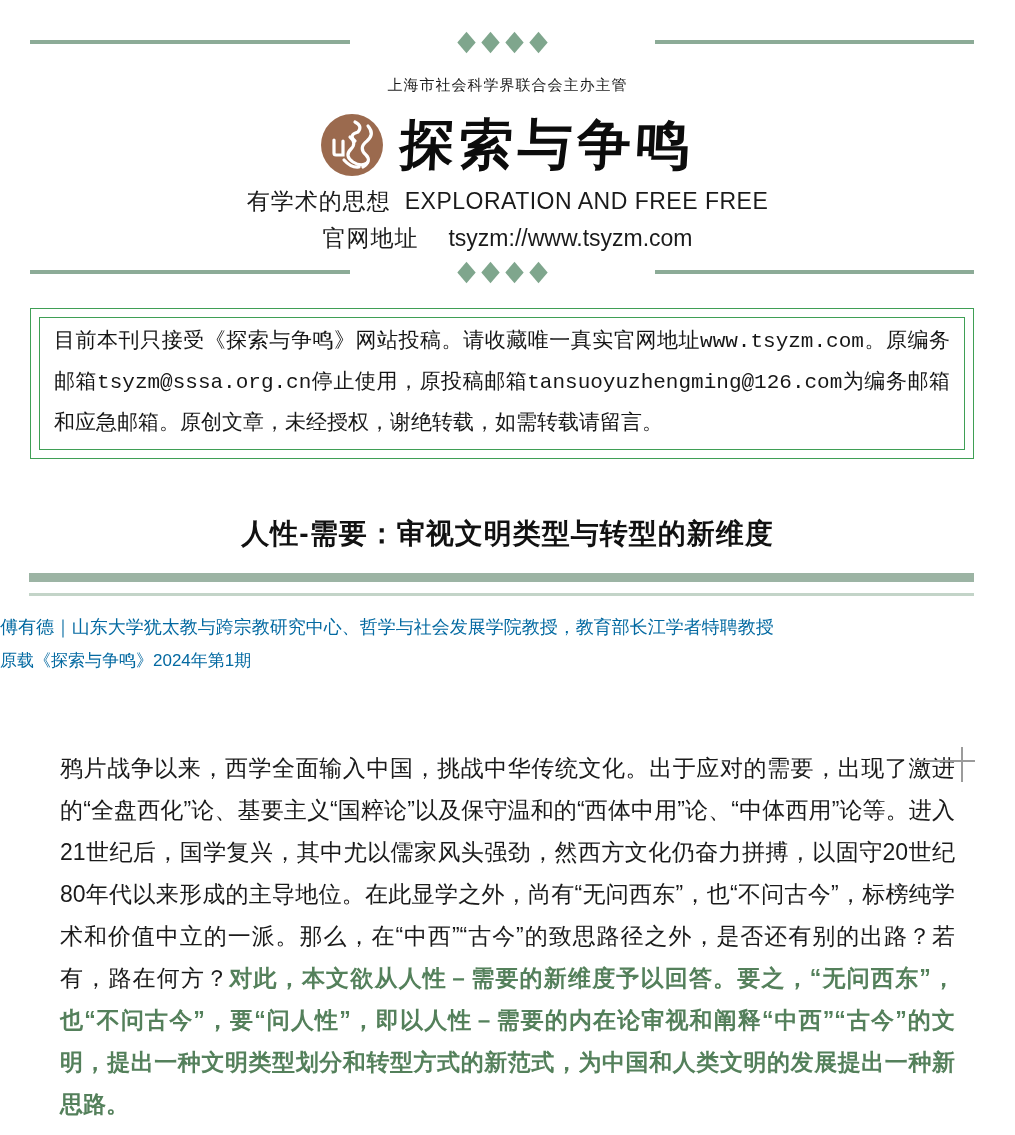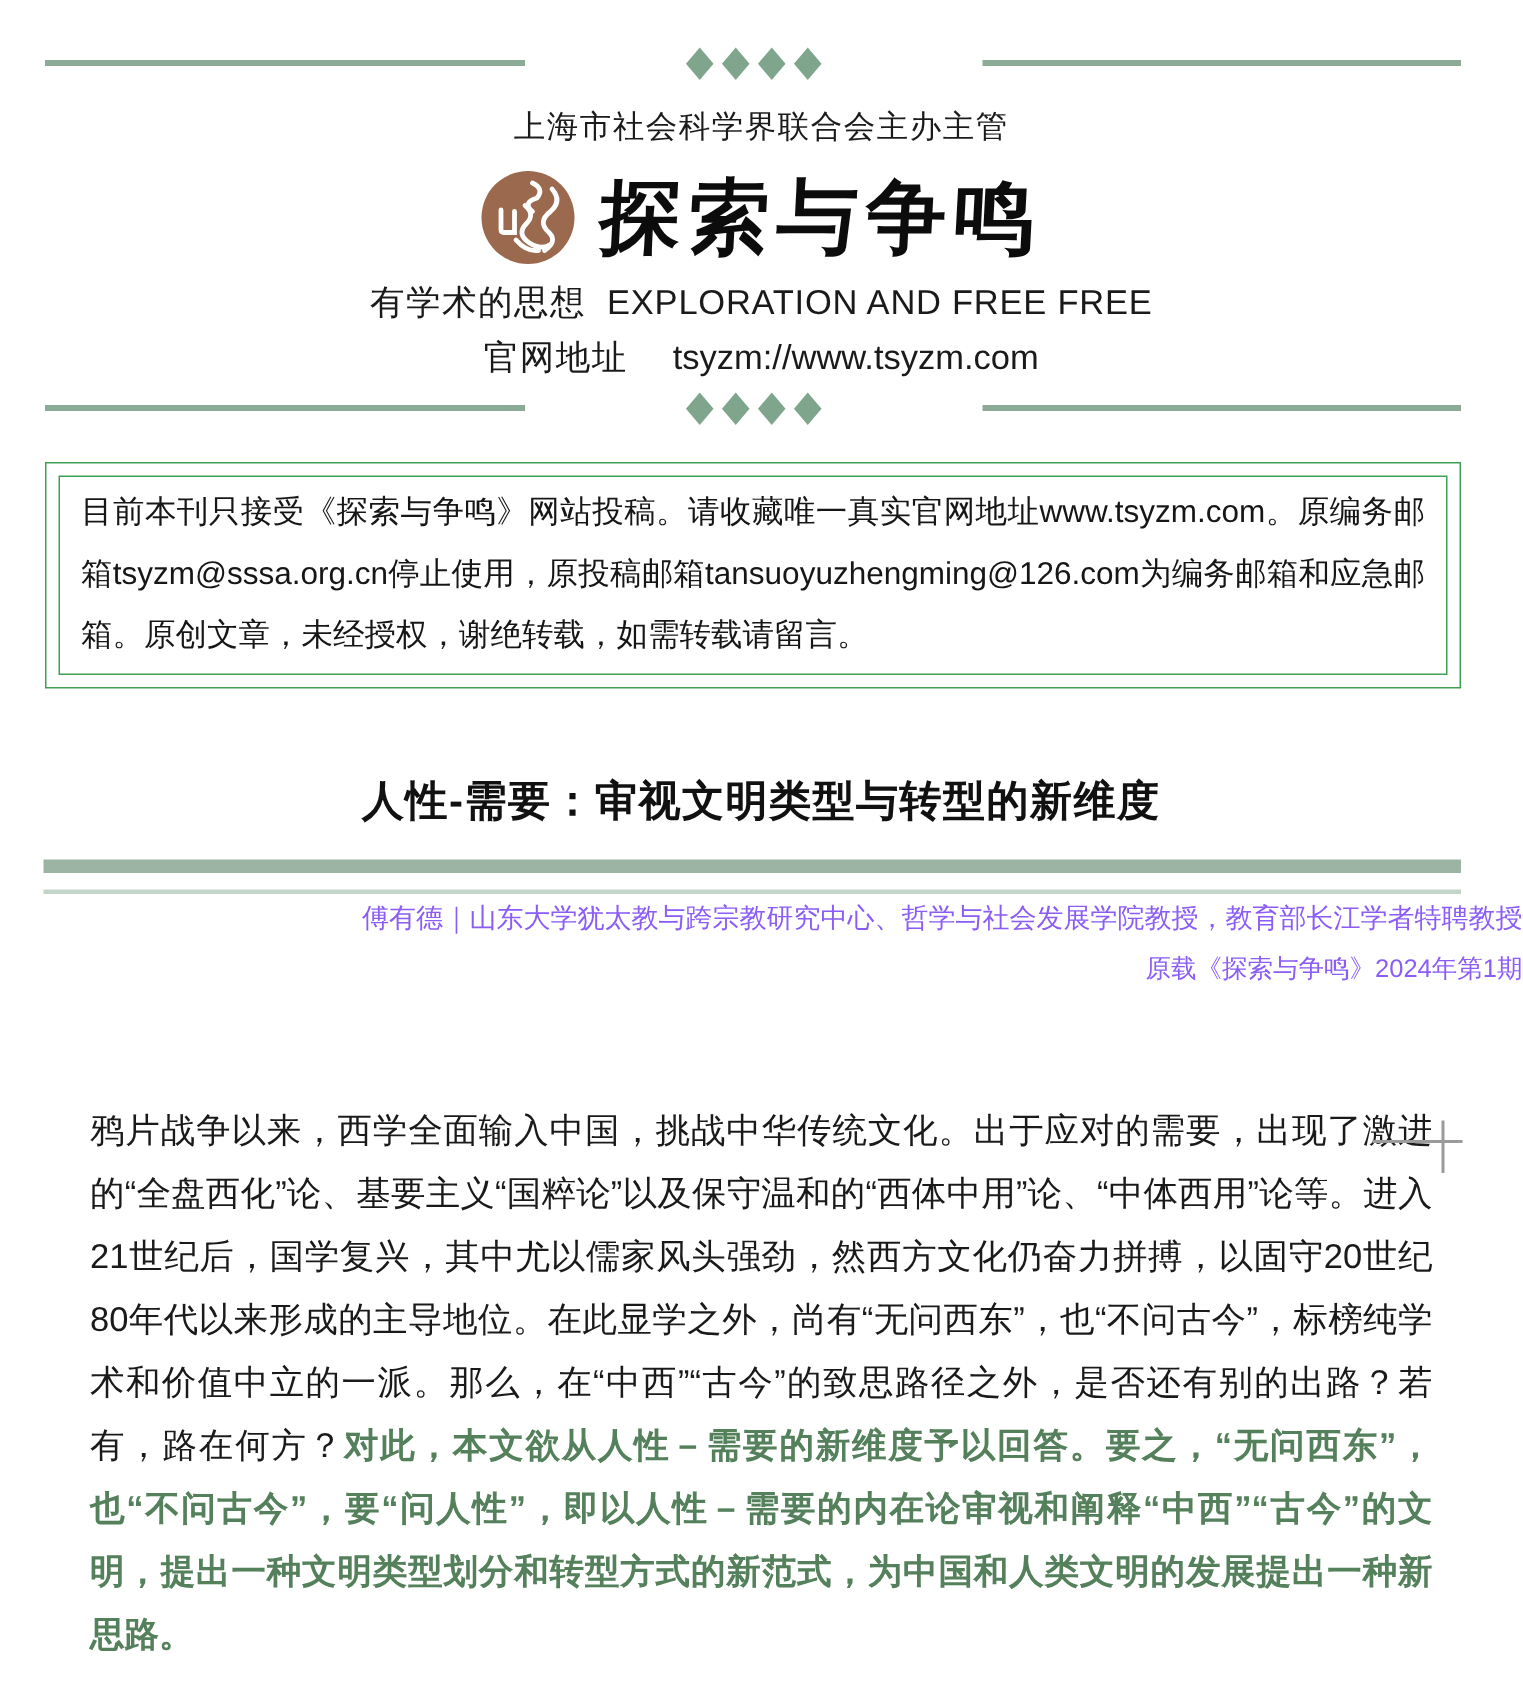--- a/index.html
+++ b/index.html
@@ -9,51 +9,51 @@
     overflow:hidden;
   }
   
   .decor-row { display:flex; align-items:center; margin-left:30px; margin-right:41px; }
   .decor-row.top { margin-top:30px; }
   .decor-row.bottom { margin-top:6px; }
   .decor-line { flex:1; height:4px; background:#8cab97; }
   .diamonds { display:flex; gap:11px; margin:0 110px; align-items:center; height:24px; }
   .diamond { width:13px; height:13px; background:#7fa68d; transform:scaleY(1.18) rotate(45deg); }
 
-  .sponsor { text-align:center; font-size:21px; line-height:30px; margin-top:16px; letter-spacing:1px; color:#1b1b1b; }
+  .sponsor { text-align:center; font-size:15px; line-height:30px; margin-top:16px; letter-spacing:1px; color:#1b1b1b; }
 
   .logo-row { display:flex; justify-content:center; align-items:center; gap:16px; margin-top:8px; height:74px; }
   .seal { width:64px; height:64px; }
   .calligraphy {
     font-family:"DejaVu Serif","Liberation Serif",serif; font-weight:bold;
     font-size:54px; letter-spacing:5px; color:#0c0c0c; transform:skewX(-3deg);
     white-space:nowrap;
   }
 
   .tagline { text-align:center; margin-top:4px; font-size:23px; line-height:30px; }
   .tagline .cn { margin-right:14px; letter-spacing:1px; }
   .tagline .en { letter-spacing:0.5px; }
 
   .website { text-align:center; margin-top:7px; font-size:23px; line-height:30px; }
   .website .label { margin-right:30px; letter-spacing:1px;font-family:Liberation Serif, serif; }
 
   .notice { margin:24px 41px 0 30px; border:1px solid #3f9f55; padding:8px; box-sizing:border-box; }
   .notice-inner {
     border:1px solid #3f9f55; padding:3px 14px 5px; box-sizing:border-box;
-    font-size:21px; line-height:41px; text-align:justify; color:#161616;
+    font-size:21px; line-height:41px; text-align:justify; color:#161616;font-family:Liberation Mono, monospace;
   }
 
   .article-title {
     margin:58px 40px 0; text-align:center; font-size:28px; font-weight:bold;
     letter-spacing:1px; line-height:34px; color:#111;
   }
   .rule-band { margin:22px 41px 0 29px; height:9px; background:#9cb4a4; }
   .rule-thin { margin:11px 41px 0 29px; height:3px; background:#c3d4c8; }
 
-  .byline { margin-top:0; text-align:right; color:#8b5cf6; }
+  .byline { margin-top:15px; text-align:left; color:#0369a1; }
   .byline p { margin:0; line-height:33px; }
   .byline .author { font-size:18px; }
   .byline .meta { font-size:17px; }
 
   .crosshair-h { position:absolute; left:915px; top:760px; width:60px; height:2px; background:#9b9b9b; }
   .crosshair-v { position:absolute; left:961px; top:747px; width:2px; height:35px; background:#9b9b9b; }
 
   .body-text {
     margin:70px 60px 0; font-size:23px; line-height:42px; text-align:justify;
     color:#1a1a1a;

